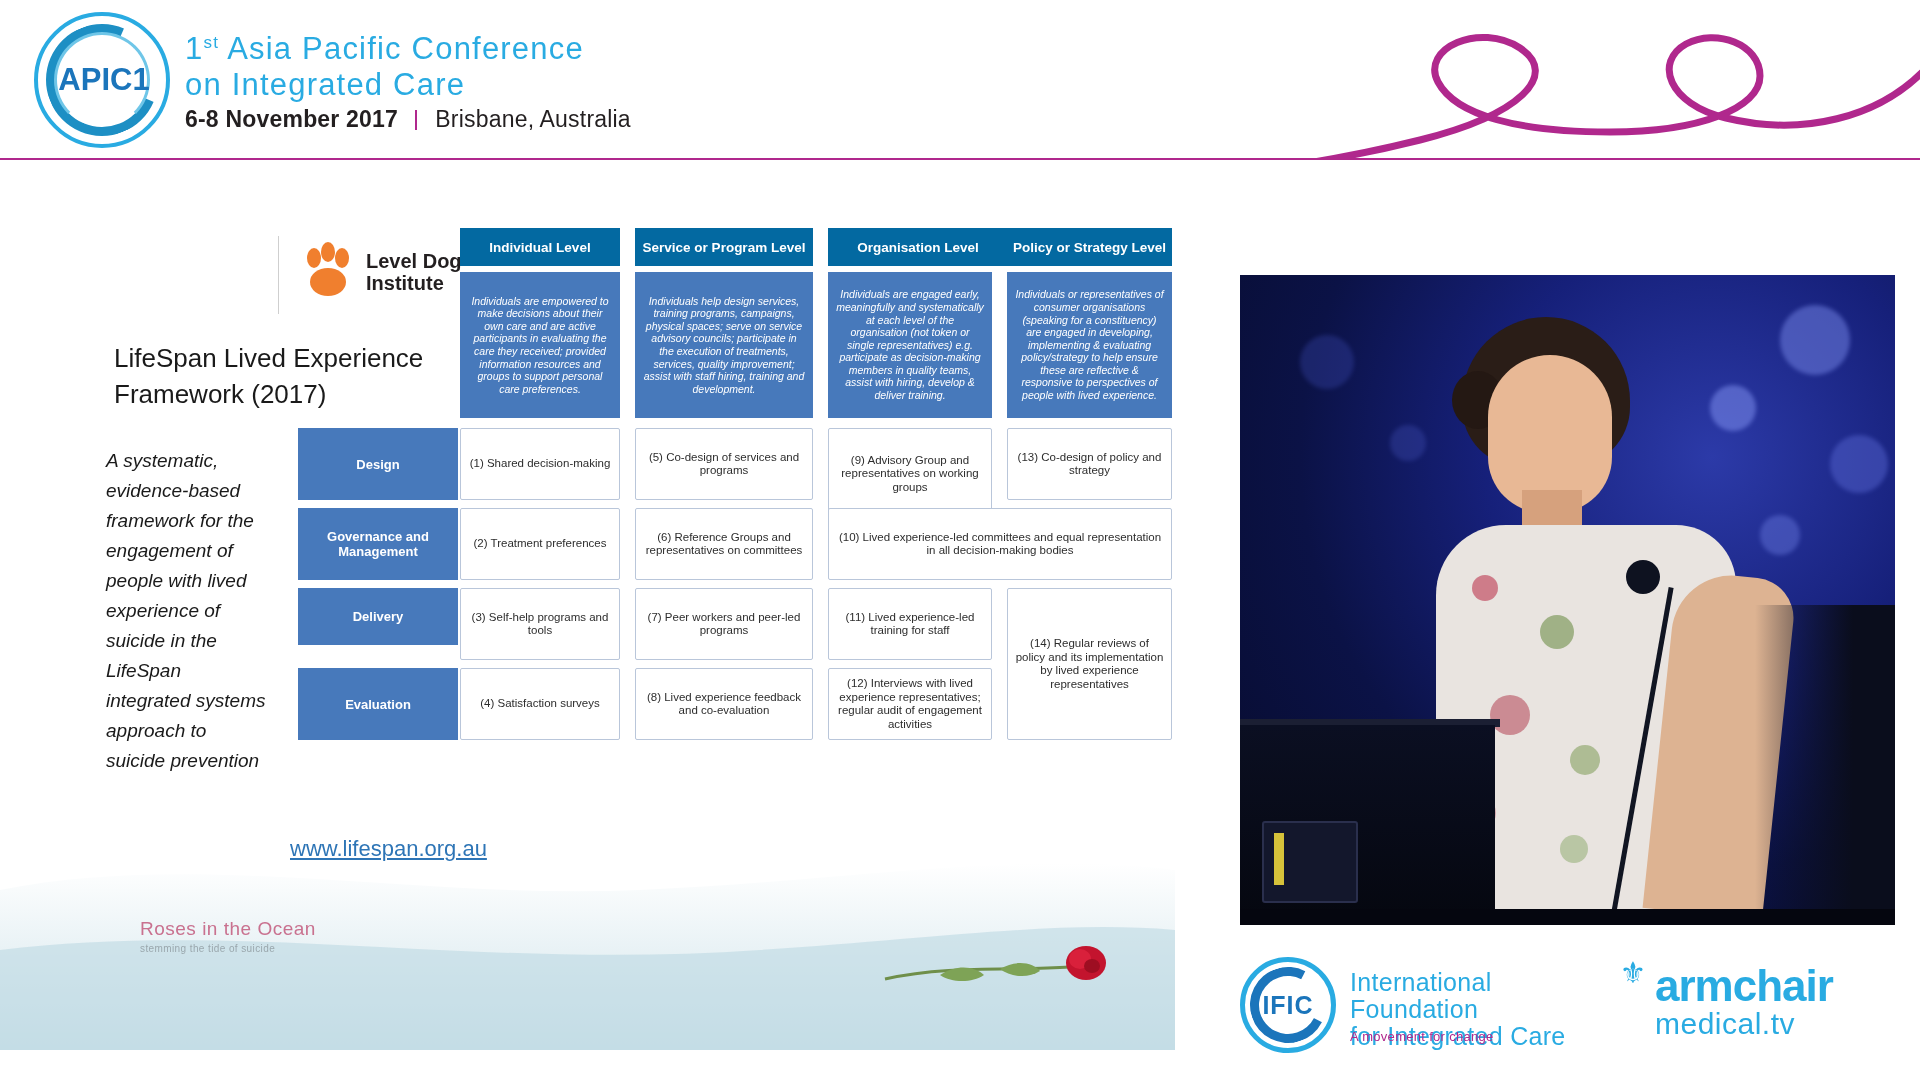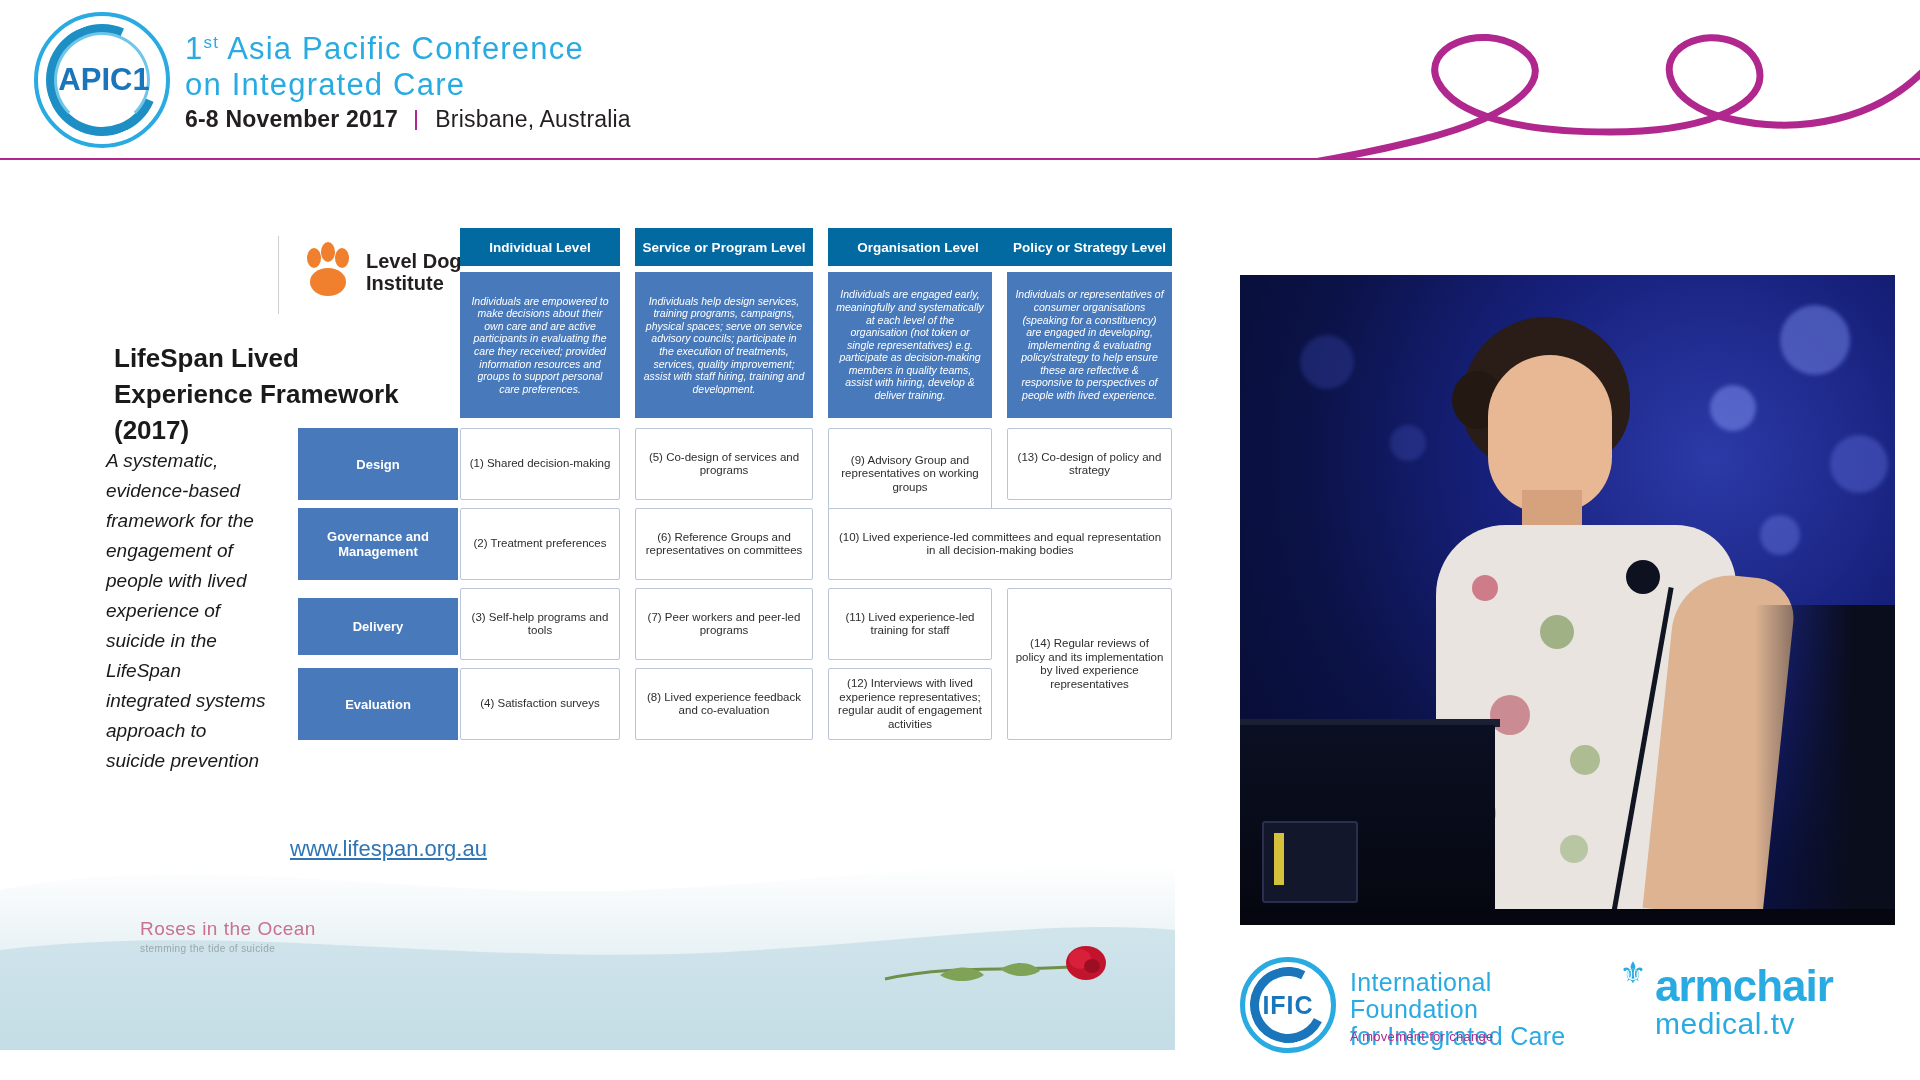--- a/index.html
+++ b/index.html
@@ -159,21 +159,21 @@
     left: 278px; top: 18px;
     width: 1px; height: 78px;
     background: #cfcfcf;
   }
 
   .framework-title {
     position: absolute;
     left: 114px; top: 122px;
     width: 330px;
     font-size: 26px;
-    font-weight: bold;
+    font-weight: normal;
     color: #1a1a1a;
     line-height: 36px;
   }
   .framework-desc {
     position: absolute;
     left: 106px; top: 228px;
     width: 160px;
     font-size: 19px;
     font-style: italic;
     color: #1a1a1a;
@@ -447,21 +447,21 @@
       <div class="col-head" style="left:368px;top:10px; width:180px;">Organisation Level</div>
       <div class="col-head" style="left:547px;top:10px; width:165px;">Policy or Strategy Level</div>
 
       <div class="col-desc" style="left:175px;top:54px; width:178px; height:146px;">Individuals help design services, training programs, campaigns, physical spaces; serve on service advisory councils; participate in the execution of treatments, services, quality improvement; assist with staff hiring, training and development.</div>
       <div class="col-desc" style="left:0px;  top:54px; width:160px; height:146px;">Individuals are empowered to make decisions about their own care and are active participants in evaluating the care they received; provided information resources and groups to support personal care preferences.</div>
       <div class="col-desc" style="left:368px;top:54px; width:164px; height:146px;">Individuals are engaged early, meaningfully and systematically at each level of the organisation (not token or single representatives) e.g. participate as decision-making members in quality teams, assist with hiring, develop &amp; deliver training.</div>
       <div class="col-desc" style="left:547px;top:54px; width:165px; height:146px;">Individuals or representatives of consumer organisations (speaking for a constituency) are engaged in developing, implementing &amp; evaluating policy/strategy to help ensure these are reflective &amp; responsive to perspectives of people with lived experience.</div>
 
       <div class="row-head" style="left:-162px; top:210px; width:160px; height:72px;">Design</div>
       <div class="row-head" style="left:-162px; top:290px; width:160px; height:72px;">Governance and Management</div>
-      <div class="row-head" style="left:-162px; top:370px; width:160px; height:57px;margin-top:10px;">Delivery</div>
+      <div class="row-head" style="left:-162px; top:370px; width:160px; height:57px;">Delivery</div>
       <div class="row-head" style="left:-162px; top:450px; width:160px; height:72px;">Evaluation</div>
 
       <div class="cell" style="left:0px;  top:210px; width:160px; height:72px;">(1) Shared decision-making</div>
       <div class="cell" style="left:175px;top:210px; width:178px; height:72px;">(5) Co-design of services and programs</div>
       <div class="cell" style="left:368px;top:210px; width:164px; height:92px;">(9) Advisory Group and representatives on working groups</div>
       <div class="cell" style="left:547px;top:210px; width:165px; height:72px;">(13) Co-design of policy and strategy</div>
 
       <div class="cell" style="left:0px;  top:290px; width:160px; height:72px;">(2) Treatment preferences</div>
       <div class="cell" style="left:175px;top:290px; width:178px; height:72px;">(6) Reference Groups and representatives on committees</div>
       <div class="cell" style="left:368px;top:290px; width:344px; height:72px;">(10) Lived experience-led committees and equal representation in all decision-making bodies</div>

